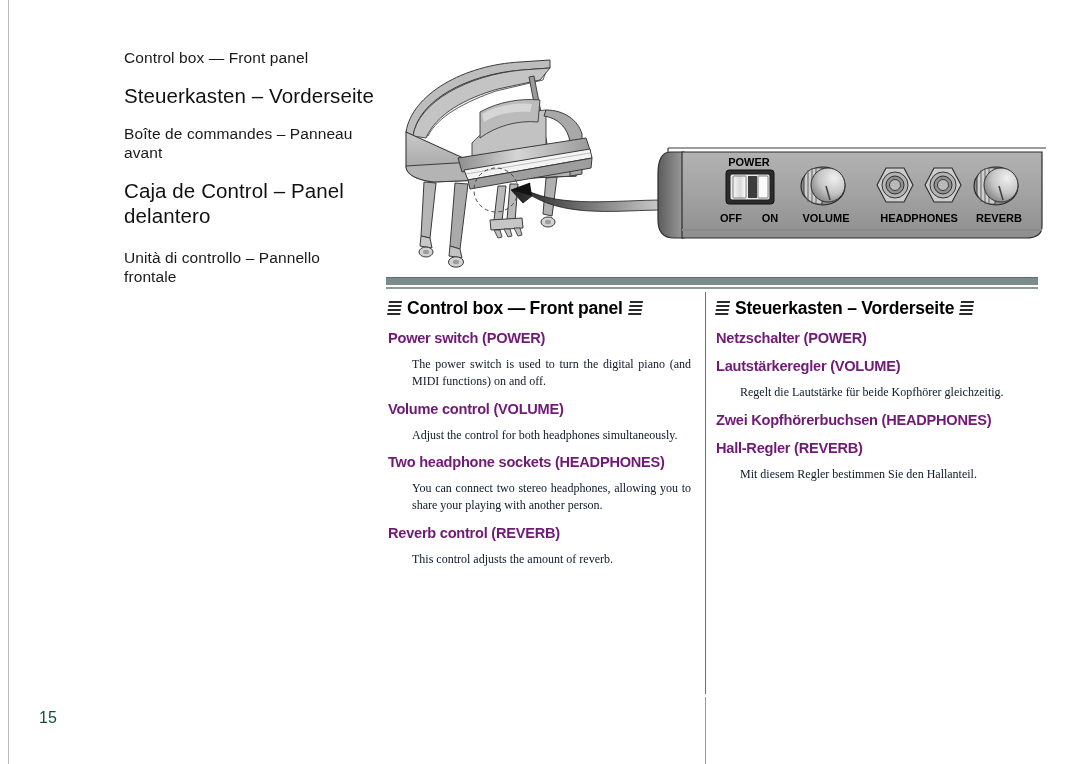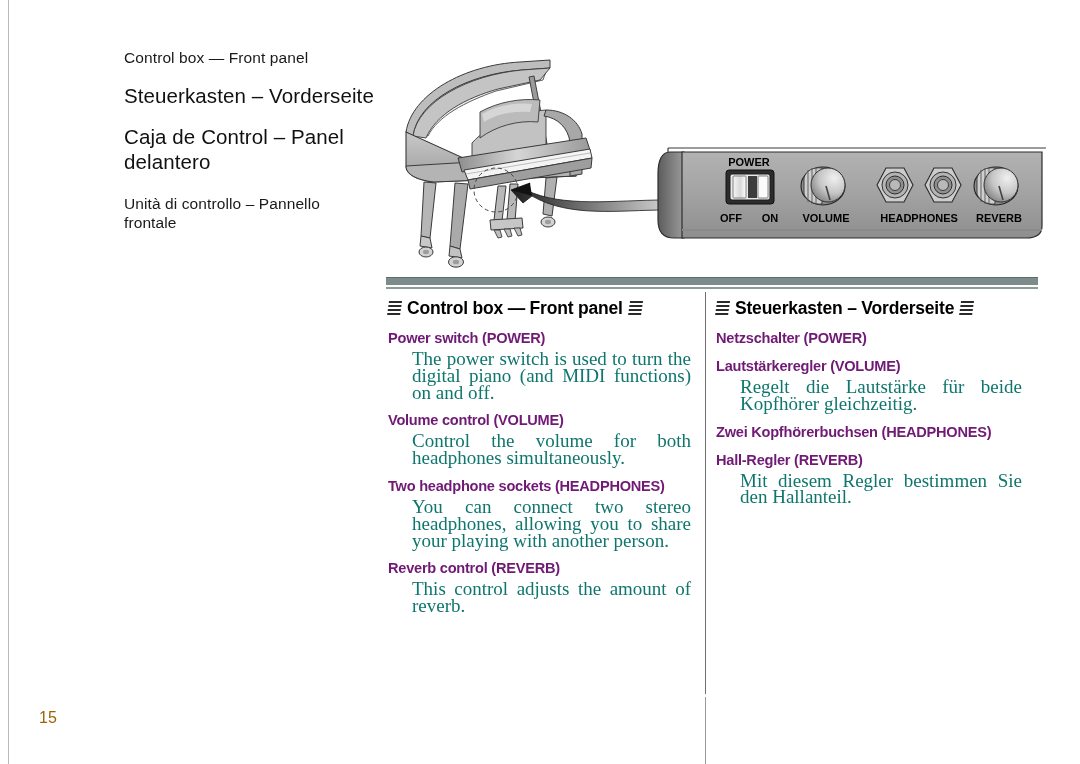--- a/index.html
+++ b/index.html
@@ -139,48 +139,49 @@
     font-weight: bold;
     letter-spacing: -0.25px;
     color: #701a75;
     margin: 11px 0 3px 0;
     line-height: 17px;
   }
   .col .item-title:first-of-type { margin-top: 6px; }
 
   .item-body {
     font-family: "Liberation Serif", serif;
-    font-size: 19px;
+    font-size: 12px;
     line-height: 16.8px;
-    color: #0f766e;
+    color: #0f172a;
     text-align: justify;
-    margin: 4px 0 0 24px;
+    margin: 9px 0 0 24px;
     padding-right: 2px;
   }
 
   
   .page-num {
     position: absolute;
     left: 31px; top: 709px;
     font-size: 16px;
-    color: #a16207;
+    color: #14532d;
     font-family: "Liberation Sans", sans-serif;
   }
 </style>
 </head>
 <body>
 
 <div class="page-frame">
 
   <div class="spine-line"></div>
   <div class="gutter-line"></div>
 
   <div class="lang-col">
     <div class="lang-small">Control box — Front panel</div>
     <div class="lang-big">Steuerkasten – Vorderseite</div>
+    <div class="lang-small">Boîte de commandes – Panneau avant</div>
     <div class="lang-big">Caja de Control – Panel delantero</div>
     <div class="lang-small">Unità di controllo – Pannello frontale</div>
   </div>
 
   <div class="piano-art">
     <svg width="300" height="232" viewBox="0 0 300 232" xmlns="http://www.w3.org/2000/svg">
       <defs>
         <linearGradient id="lidG" x1="0" y1="0" x2="1" y2="1">
           <stop offset="0" stop-color="#d7d7d7"></stop>
           <stop offset="0.5" stop-color="#aeaeae"></stop>
@@ -345,21 +346,21 @@
     <div class="sec-head">
       <span class="bars"></span>
       <span class="htext">Control box — Front panel</span>
       <span class="bars right"></span>
     </div>
 
     <div class="item-title">Power switch (POWER)</div>
     <div class="item-body">The power switch is used to turn the digital piano (and MIDI functions) on and off.</div>
 
     <div class="item-title">Volume control (VOLUME)</div>
-    <div class="item-body">Control the volume for both headphones simultaneously.</div>
+    <div class="item-body">Adjust the control for both headphones simultaneously.</div>
 
     <div class="item-title">Two headphone sockets (HEADPHONES)</div>
     <div class="item-body">You can connect two stereo headphones, allowing you to share your playing with another person.</div>
 
     <div class="item-title">Reverb control (REVERB)</div>
     <div class="item-body">This control adjusts the amount of reverb.</div>
   </div>
 
   <div class="col col-de">
     <div class="sec-head">

